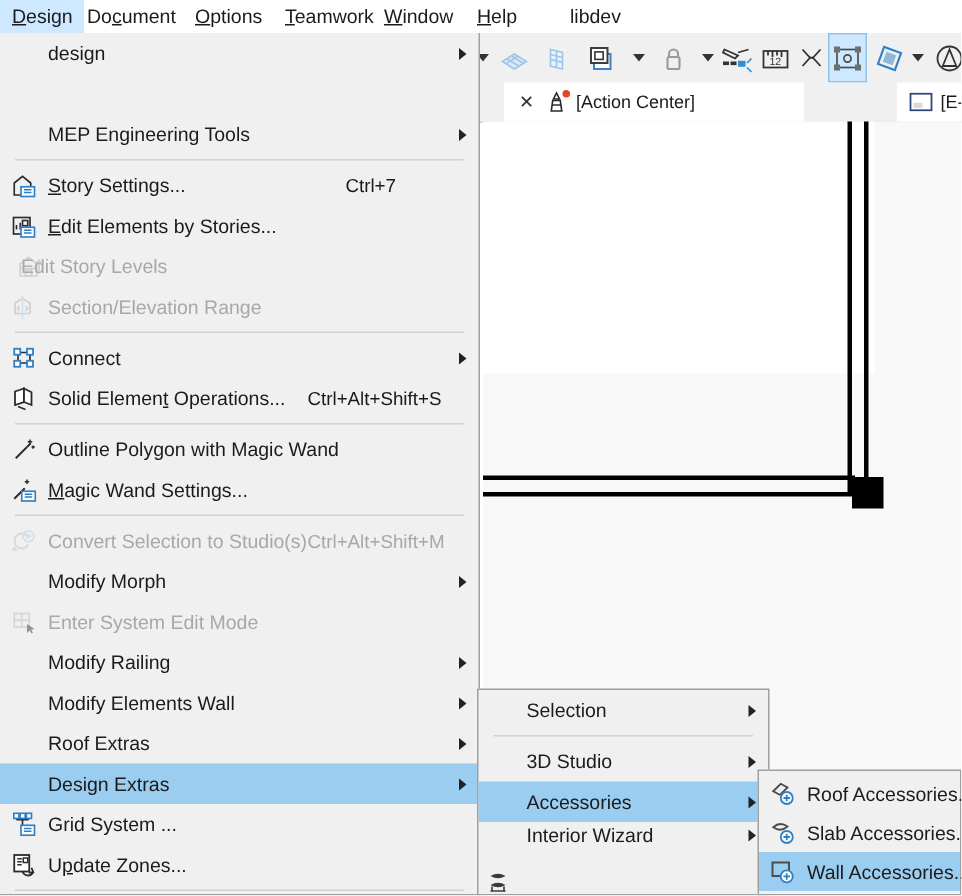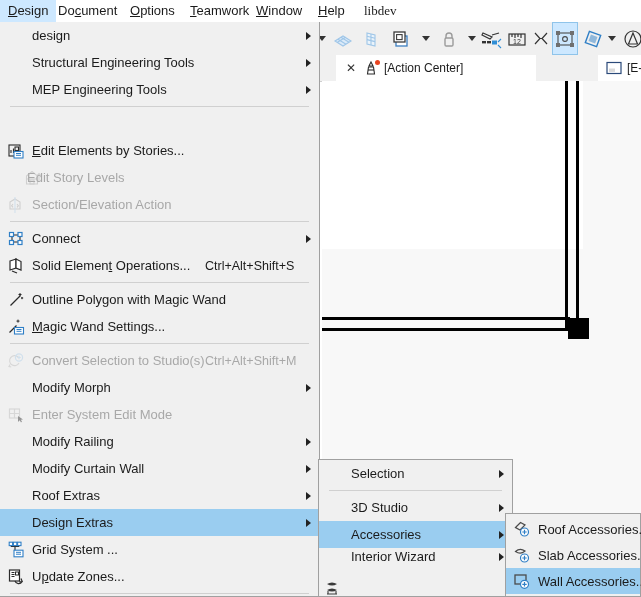--- a/index.html
+++ b/index.html
@@ -73,21 +73,21 @@
 
 <div id="app">
 
   <div class="menubar" id="menubar">
       <div class="mi active" style="left: 0px;"><span><span class="u">D</span>esign</span></div>
       <div class="mi" style="left: 50px;"><span>Do<span class="u">c</span>ument</span></div>
       <div class="mi" style="left: 122px;"><span><span class="u">O</span>ptions</span></div>
       <div class="mi" style="left: 182px;"><span><span class="u">T</span>eamwork</span></div>
       <div class="mi" style="left: 248px;"><span><span class="u">W</span>indow</span></div>
       <div class="mi" style="left: 310px;"><span><span class="u">H</span>elp</span></div>
-      <div class="mi" style="left: 356px; font-family: Liberation Serif, serif;"><span>libdev</span></div>
+      <div class="mi" style="left: 372px;"><span>libdev</span></div>
     </div>
 
   <div class="toolbar"></div>
   <div id="toolbar-icons">
       <div class="caret" style="left: 316px;">
         <i></i>
       </div>
       <div class="tb-icon" style="left: 330px;">
         <svg width="20" height="20" viewBox="0 0 20 20">
           <g fill="none" stroke="#9fc6e8" stroke-width="1.1">
@@ -231,50 +231,59 @@
     <div class="handle" id="sel-handle" style="left: 246px; top: 237px; width: 21px; height: 21px;"></div>
   </div>
 
   <div class="popup" id="mainmenu">
       <div class="row" style="position: absolute; left: 0px; right: 0px; top: 0px;">
         <span class="lbl">design</span>
         <span class="arw">
           <i></i>
         </span>
       </div>
-      <div class="row" style="position: absolute; left: 0px; right: 0px; top: 27px;">
-        <span class="lbl">Structural Engineering Tools</span>
-        <span class="arw">
-          <i></i>
-        </span>
-      </div>
       <div class="row" style="position: absolute; left: 0px; right: 0px; top: 54px;">
         <span class="lbl">MEP Engineering Tools</span>
         <span class="arw">
           <i></i>
         </span>
       </div>
       <div class="sep" style="position: absolute; left: 0px; right: 0px; top: 84px; margin: 0px 10px;"></div>
+      <div class="row" style="position: absolute; left: 0px; right: 0px; top: 88px;">
+        <span class="ic">
+          <svg width="18" height="18" viewBox="0 0 18 18">
+            <g fill="none" stroke="#2b2b2b" stroke-width="1.1">
+              <path d="M2.5 7 L8 2.5 L13.5 7 V15 H2.5 Z"></path>
+            </g>
+            <g>
+              <rect x="7" y="9.5" width="9" height="6.5" fill="#fff" stroke="#2f7fc6" stroke-width="1.1"></rect>
+              <path d="M9 11.5h5M9 13.3h5" stroke="#2f7fc6" stroke-width="1"></path>
+            </g>
+          </svg>
+        </span>
+        <span class="lbl"><span class="u">S</span>tory Settings...</span>
+        <span class="sc" style="top: 0px; height: 27px; display: flex; align-items: center; right: 55px;">Ctrl+7</span>
+      </div>
       <div class="row" style="position: absolute; left: 0px; right: 0px; top: 115px;">
         <span class="ic">
           <svg width="18" height="18" viewBox="0 0 18 18">
             <g fill="none" stroke="#2b2b2b" stroke-width="1.1">
               <rect x="2" y="3" width="11" height="11"></rect>
               <path d="M4 11V8M6.5 11V6.5"></path>
               <rect x="8" y="5" width="3.5" height="3.5"></rect>
             </g>
             <g>
               <rect x="7" y="9.5" width="9" height="6.5" fill="#fff" stroke="#2f7fc6" stroke-width="1.1"></rect>
               <path d="M9 11.5h5M9 13.3h5" stroke="#2f7fc6" stroke-width="1"></path>
             </g>
           </svg>
         </span>
         <span class="lbl"><span class="u">E</span>dit Elements by Stories...</span>
       </div>
-      <div class="row dis" style="position: absolute; left: 17px; right: 0px; top: 142px; padding-left: 10px;">
+      <div class="row dis" style="position: absolute; left: 4px; right: 0px; top: 142px; padding-left: 10px;">
         <span class="ic" style="opacity: 0.55;">
           <svg width="18" height="18" viewBox="0 0 18 18">
             <g fill="none" stroke="#b6b6b6" stroke-width="1.1">
               <path d="M2.5 7 L8 2.5 L13.5 7 V15 H2.5 Z"></path>
               <path d="M2.5 10 H13.5"></path>
               <rect x="6" y="11" width="4" height="4"></rect>
               <path d="M15 5 v7M13.4 6.2 L15 4.6 L16.6 6.2"></path>
             </g>
           </svg>
         </span>
@@ -283,21 +292,21 @@
       <div class="row dis" style="position: absolute; left: 0px; right: 0px; top: 169px;">
         <span class="ic" style="opacity: 0.55;">
           <svg width="18" height="18" viewBox="0 0 18 18">
             <g fill="none" stroke="#b6b6b6" stroke-width="1.1">
               <path d="M3 6 L8 3 L13 6 V13 H3 Z"></path>
               <path d="M6 8 L4.6 9.7 L6 11.4M10 8 L11.4 9.7 L10 11.4"></path>
             </g>
             <path d="M8 1 V17" stroke="#b9d4ea" stroke-width="1.1"></path>
           </svg>
         </span>
-        <span class="lbl">Section/Elevation Action</span>
+        <span class="lbl">Section/Elevation Range</span>
       </div>
       <div class="sep" style="position: absolute; left: 0px; right: 0px; top: 199px; margin: 0px 10px;"></div>
       <div class="row" style="position: absolute; left: 0px; right: 0px; top: 203px;">
         <span class="ic">
           <svg width="18" height="18" viewBox="0 0 18 18">
             <g fill="none" stroke="#2b2b2b" stroke-width="1.1">
               <path d="M5 5 L13 5 M5 5 L5 12 M5 12 L13 12 M13 5 L13 12"></path>
             </g>
             <g fill="#fff" stroke="#2f7fc6" stroke-width="1.2">
               <rect x="2.5" y="2.5" width="4" height="4"></rect>
@@ -392,21 +401,21 @@
         </span>
         <span class="lbl">Enter System Edit Mode</span>
       </div>
       <div class="row" style="position: absolute; left: 0px; right: 0px; top: 406px;">
         <span class="lbl">Modify Railing</span>
         <span class="arw">
           <i></i>
         </span>
       </div>
       <div class="row" style="position: absolute; left: 0px; right: 0px; top: 433px;">
-        <span class="lbl">Modify Curtain Wall</span>
+        <span class="lbl">Modify Elements Wall</span>
         <span class="arw">
           <i></i>
         </span>
       </div>
       <div class="row" style="position: absolute; left: 0px; right: 0px; top: 460px;">
         <span class="lbl">Roof Extras</span>
         <span class="arw">
           <i></i>
         </span>
       </div>

